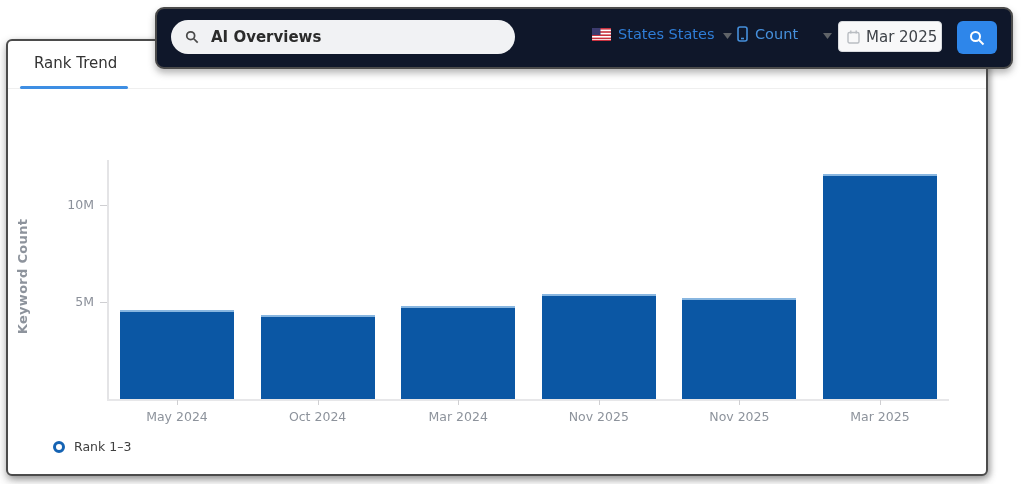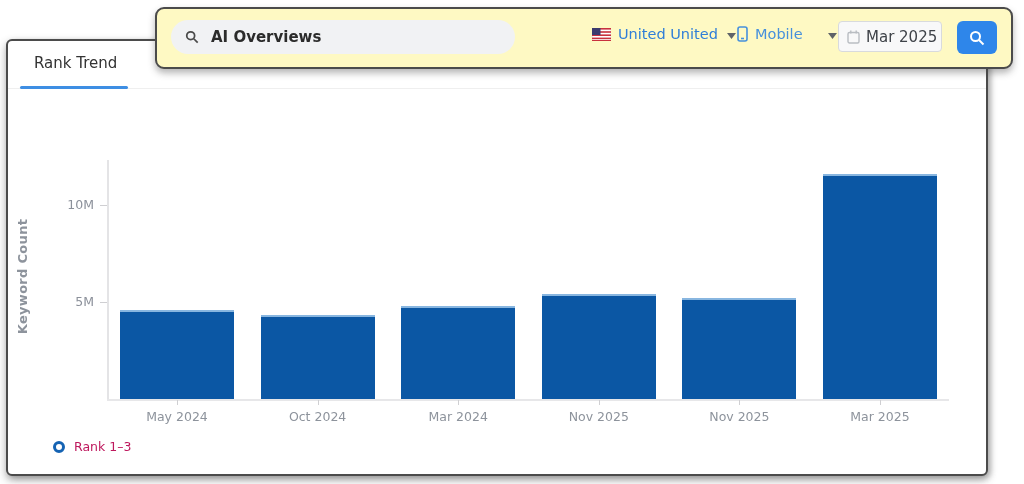--- a/index.html
+++ b/index.html
@@ -33,26 +33,26 @@
   .ytick-mark { position:absolute; width:7px; height:1px; background:#cfcfd2; }
   .ytick-label { position:absolute; width:46px; text-align:right; font-size:12.5px; color:#8b909a; }
   .xtick-mark { position:absolute; width:1px; height:5px; background:#cfcfd2; top:311px; }
   .xtick-label { position:absolute; width:120px; text-align:center; top:320px;
                  font-size:12.5px; color:#8d939c; }
   .bar { position:absolute; background:#0b57a4; border-top:2px solid #88b6e0; cursor:pointer; }
 
   .legend { position:absolute; left:45px; top:350px; display:flex; align-items:center; cursor:pointer; }
   .legend-ring { width:12px; height:12px; border:3px solid #1563b3; border-radius:50%;
                  background:#fff; display:inline-block; }
-  .legend-label { margin-left:9px; font-size:12.5px; color:#be185d; }
+  .legend-label { margin-left:9px; font-size:12.5px; color:#404040; }
 
   
   .top-bar {
     left:155px; top:7px; width:858px; height:62px;
-    background:#fef9c3; border:2px solid #4b4b4b; border-radius:9px;
+    background:#0f172a; border:2px solid #4b4b4b; border-radius:9px;
     box-shadow:0 4px 7px rgba(70,70,70,.4);
     z-index:3;
   }
   .search-pill { position:absolute; left:14px; top:11px; width:344px; height:34px;
                  background:#f1f2f4; border:none; border-radius:17px;
                  padding:0 16px 0 40px; font-size:15px; font-weight:bold; color:#2b2b2b;
                  font-family:"DejaVu Sans","Liberation Sans",sans-serif; outline:none; }
   .search-pill-icon { position:absolute; left:28px; top:20px; color:#4a4a4a; z-index:2; }
   .filter-group { position:absolute; top:17px; display:flex; align-items:center;
                   cursor:pointer; font-size:14.5px; }
@@ -131,36 +131,36 @@
       <svg width="19" height="13" viewBox="0 0 19 13">
         <rect width="19" height="13" fill="#ffffff" stroke="#cccccc" stroke-width="0.5"></rect>
         <rect y="0" width="19" height="1.6" fill="#c8313e"></rect>
         <rect y="3.2" width="19" height="1.6" fill="#c8313e"></rect>
         <rect y="6.4" width="19" height="1.6" fill="#c8313e"></rect>
         <rect y="9.6" width="19" height="1.6" fill="#c8313e"></rect>
         <rect y="12" width="19" height="1" fill="#c8313e"></rect>
         <rect width="8.5" height="7" fill="#3c3b6e"></rect>
       </svg>
     </span>
-    <span>United United</span>
+    <span>States States</span>
     <span class="caret">
       <svg width="9" height="6" viewBox="0 0 9 6">
           <polygon points="0,0 9,0 4.5,6" fill="#5f6368"></polygon>
         </svg>
     </span>
   </div>
 
   <div class="filter-group device-group">
     <span class="device-icon">
       <svg width="11" height="16" viewBox="0 0 11 16" fill="none" stroke="#4690dc" stroke-width="1.6">
         <rect x="1" y="1" width="9" height="14" rx="2"></rect>
         <line x1="4" y1="12.5" x2="7" y2="12.5"></line>
       </svg>
     </span>
-    <span>Mobile</span>
+    <span>Count</span>
     <span class="caret caret-detached">
       <svg width="9" height="6" viewBox="0 0 9 6">
           <polygon points="0,0 9,0 4.5,6" fill="#5f6368"></polygon>
         </svg>
     </span>
   </div>
 
   <div class="date-box">
     <span style="display:inline-flex;">
       <svg width="13" height="14" viewBox="0 0 13 14" fill="none" stroke="#b9bdc2" stroke-width="1.4">

